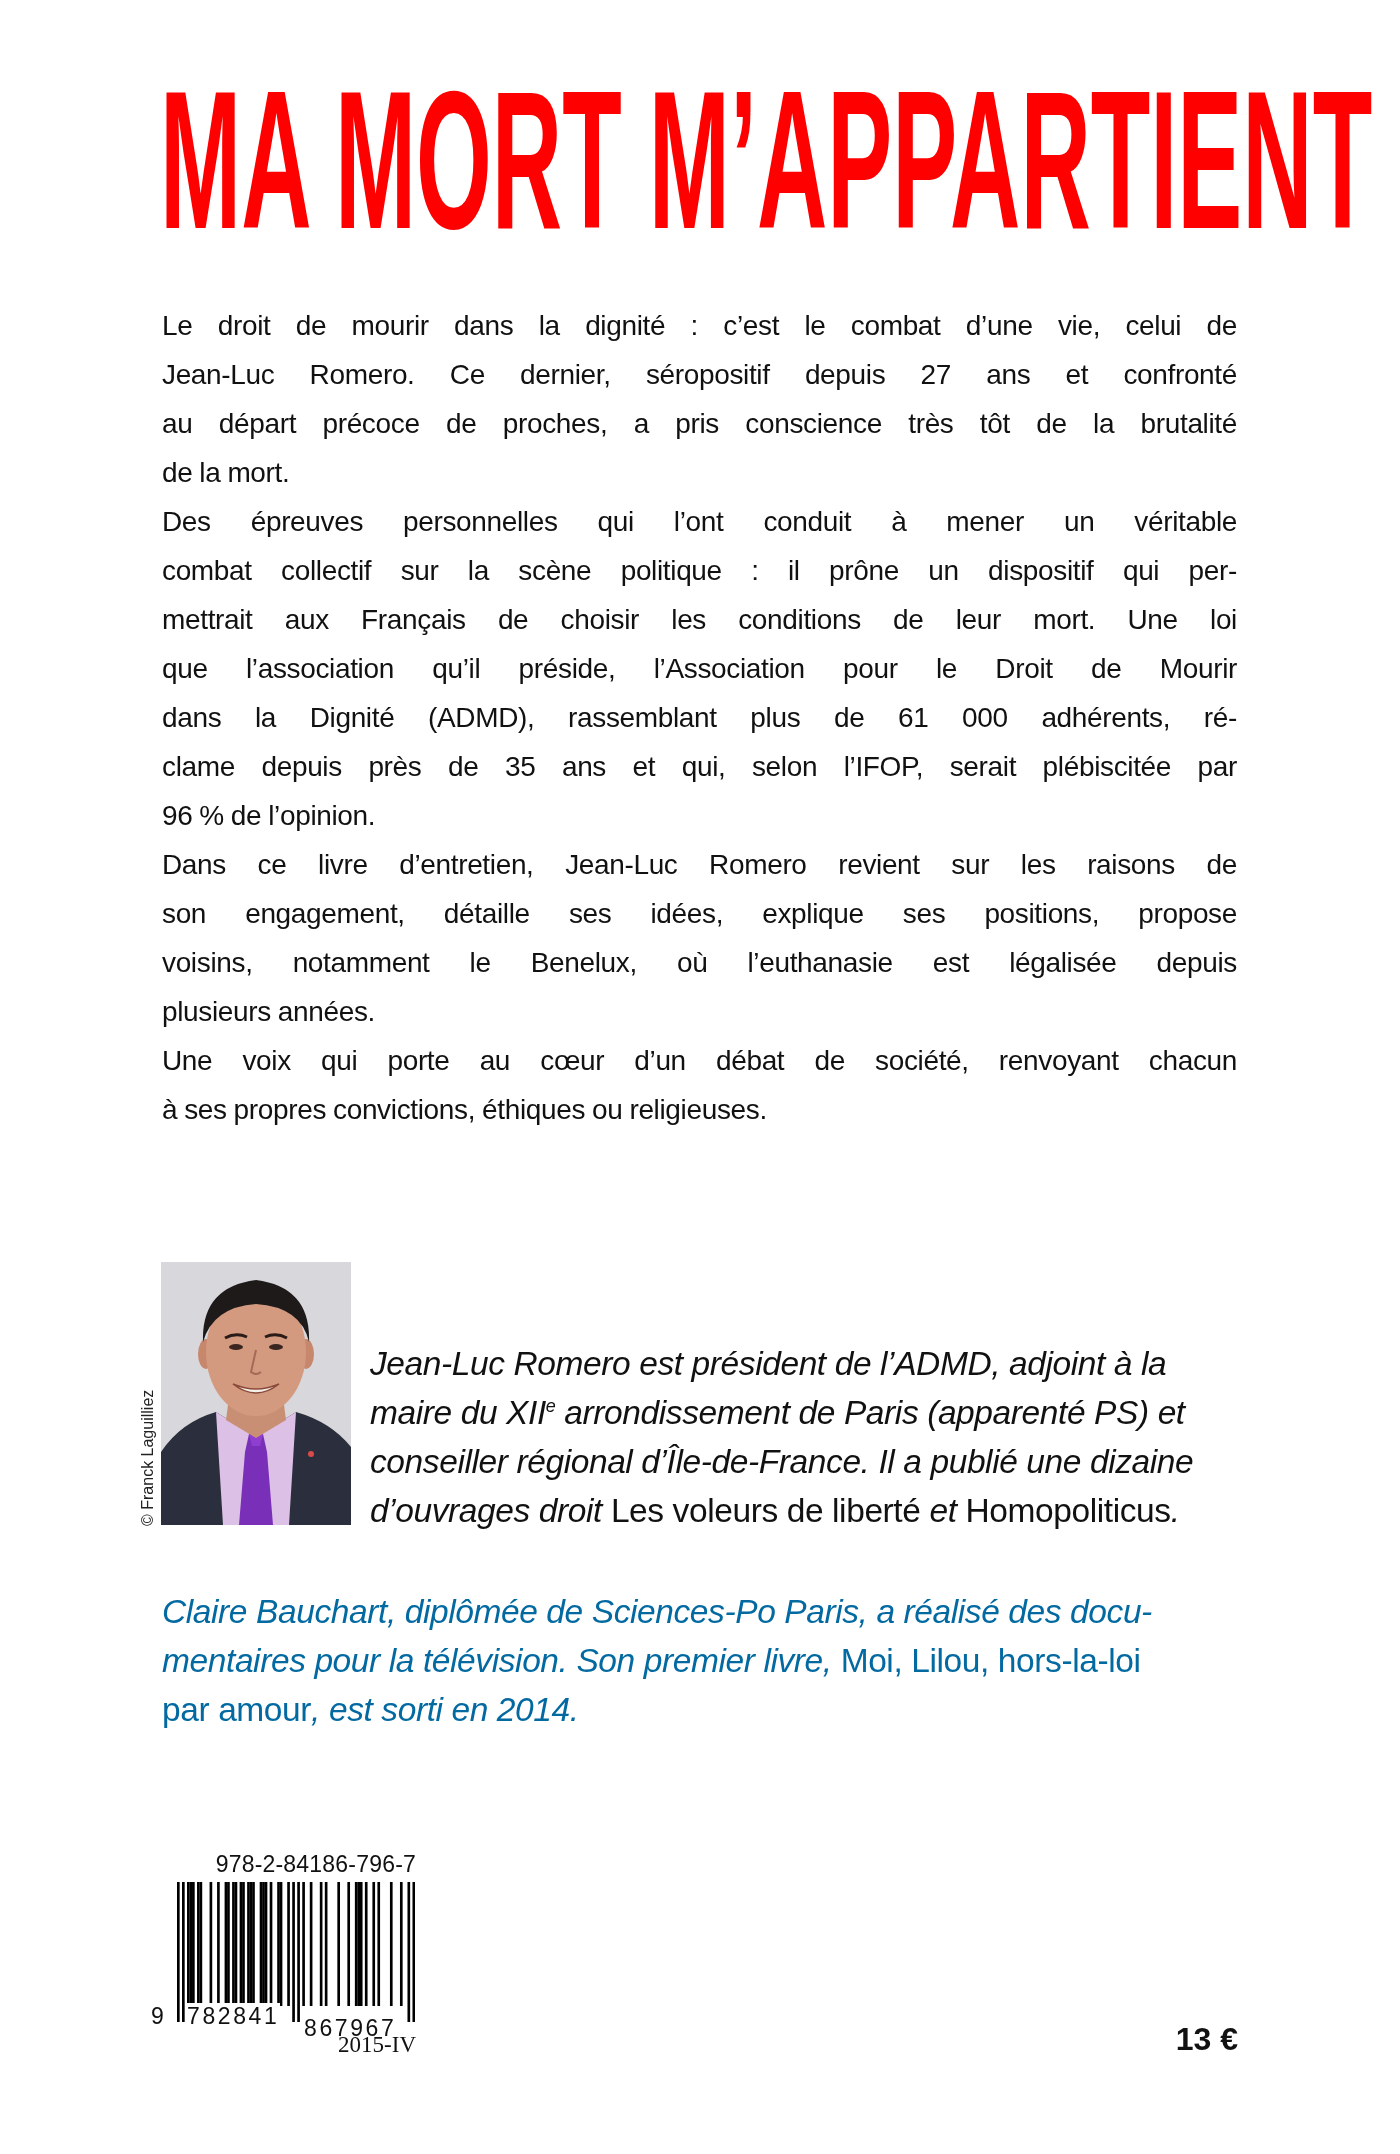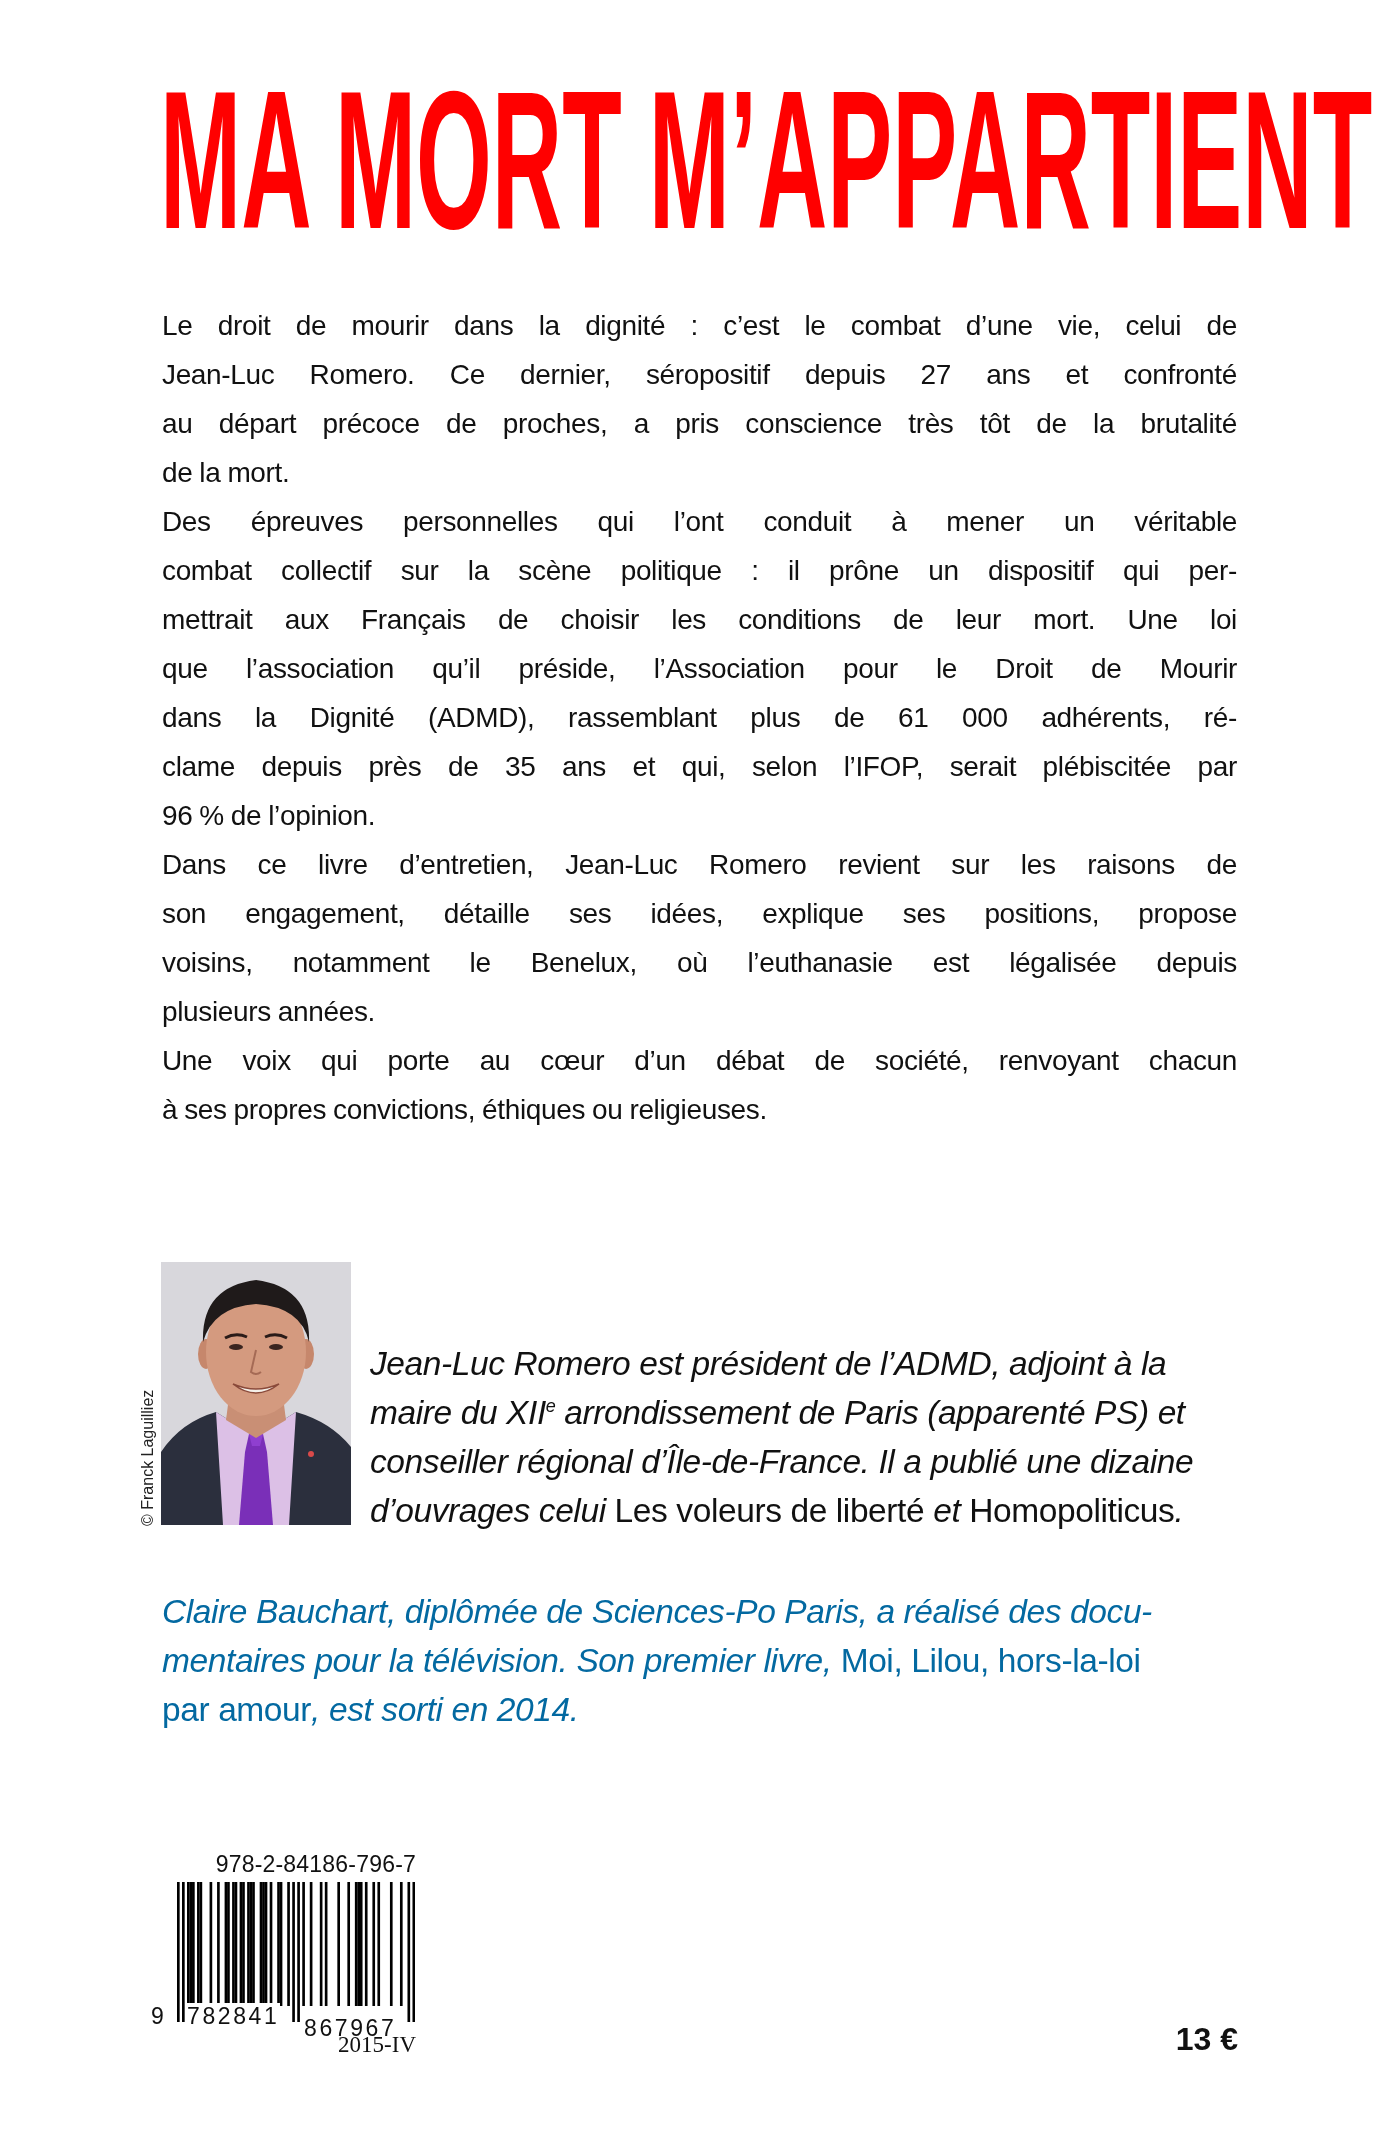--- a/index.html
+++ b/index.html
@@ -120,21 +120,21 @@
     <path d="M95 88 L90 110 Q95 114 100 110" stroke="#a56a55" stroke-width="2" fill="none"></path>
 
     <path d="M72 122 Q95 140 118 122 Q95 132 72 122 Z" fill="#f4efe8" stroke="#8a4a3a" stroke-width="1.5"></path>
   </svg>
 </div>
 
 <div class="bio">
   <div><span>Jean-Luc Romero est président de l’ADMD, adjoint à la</span></div>
   <div><span>maire du XII</span><sup>e</sup><span> arrondissement de Paris (apparenté PS) et</span></div>
   <div><span>conseiller régional d’Île-de-France. Il a publié une dizaine</span></div>
-  <div><span>d’ouvrages celui </span><span class="up">Les voleurs de liberté</span><span> et </span><span class="up">Homopoliticus</span><span>.</span></div>
+  <div><span>d’ouvrages droit </span><span class="up">Les voleurs de liberté</span><span> et </span><span class="up">Homopoliticus</span><span>.</span></div>
 </div>
 
 <div class="bio2">
   <div><span>Claire Bauchart, diplômée de Sciences-Po Paris, a réalisé des docu-</span></div>
   <div><span>mentaires pour la télévision. Son premier livre, </span><span class="up">Moi, Lilou, hors-la-loi</span></div>
   <div><span class="up">par amour</span><span>, est sorti en 2014.</span></div>
 </div>
 
 <div class="isbn-text">978-2-84186-796-7</div>
 <svg class="barcode" id="barcode-svg" viewBox="0 0 238 142" preserveAspectRatio="none">

